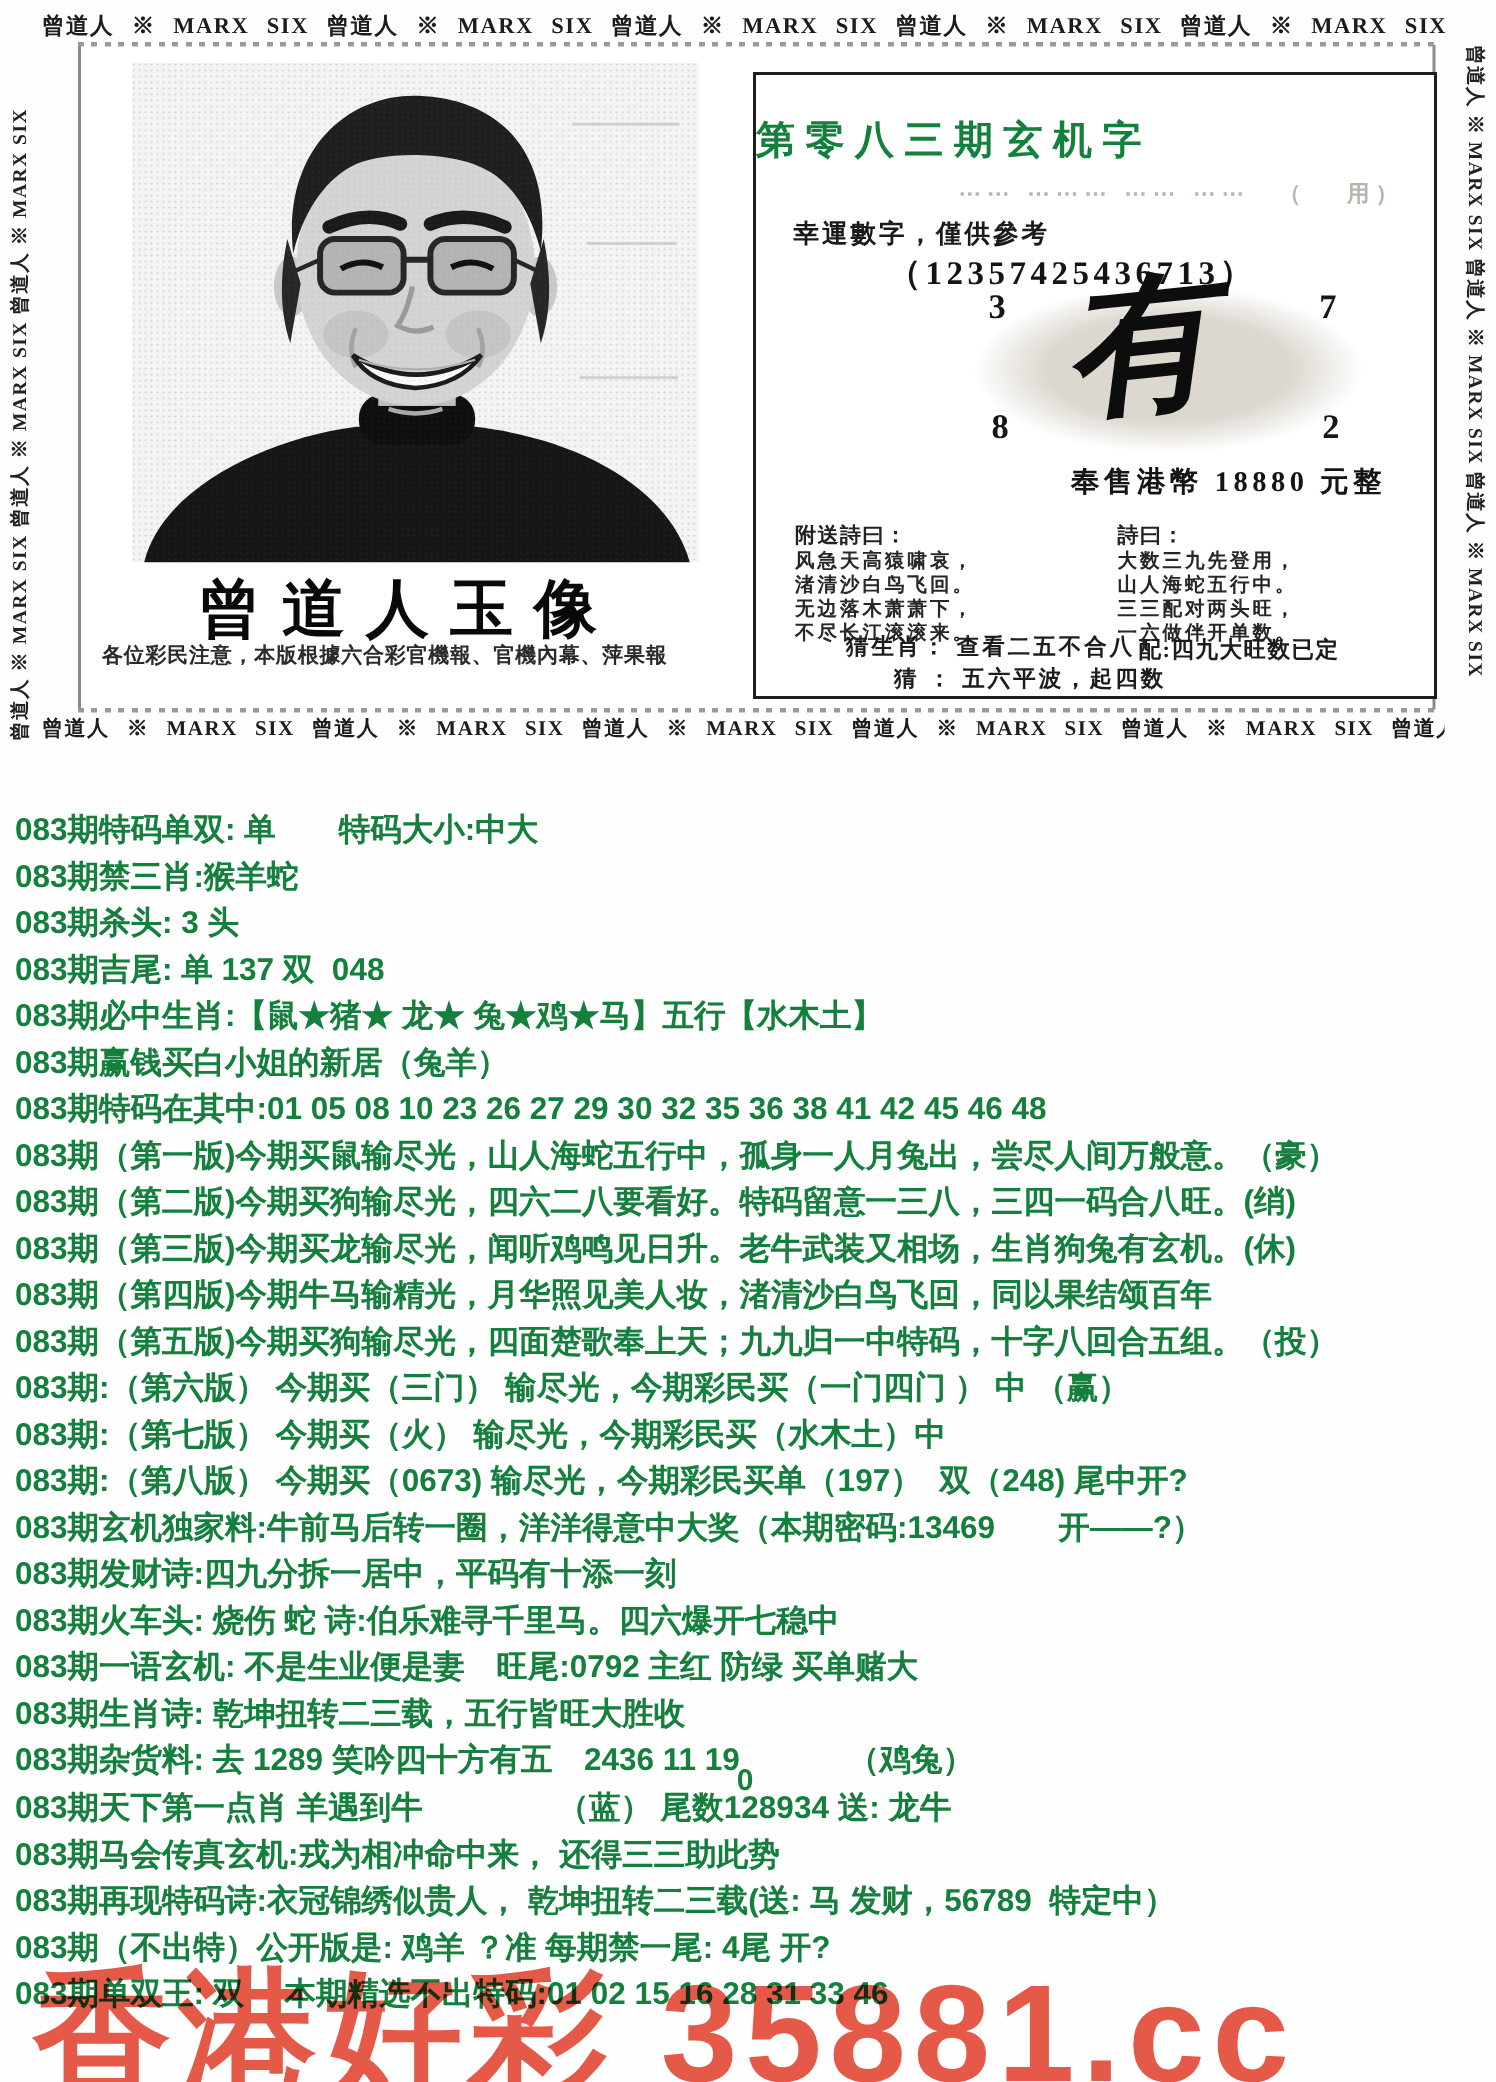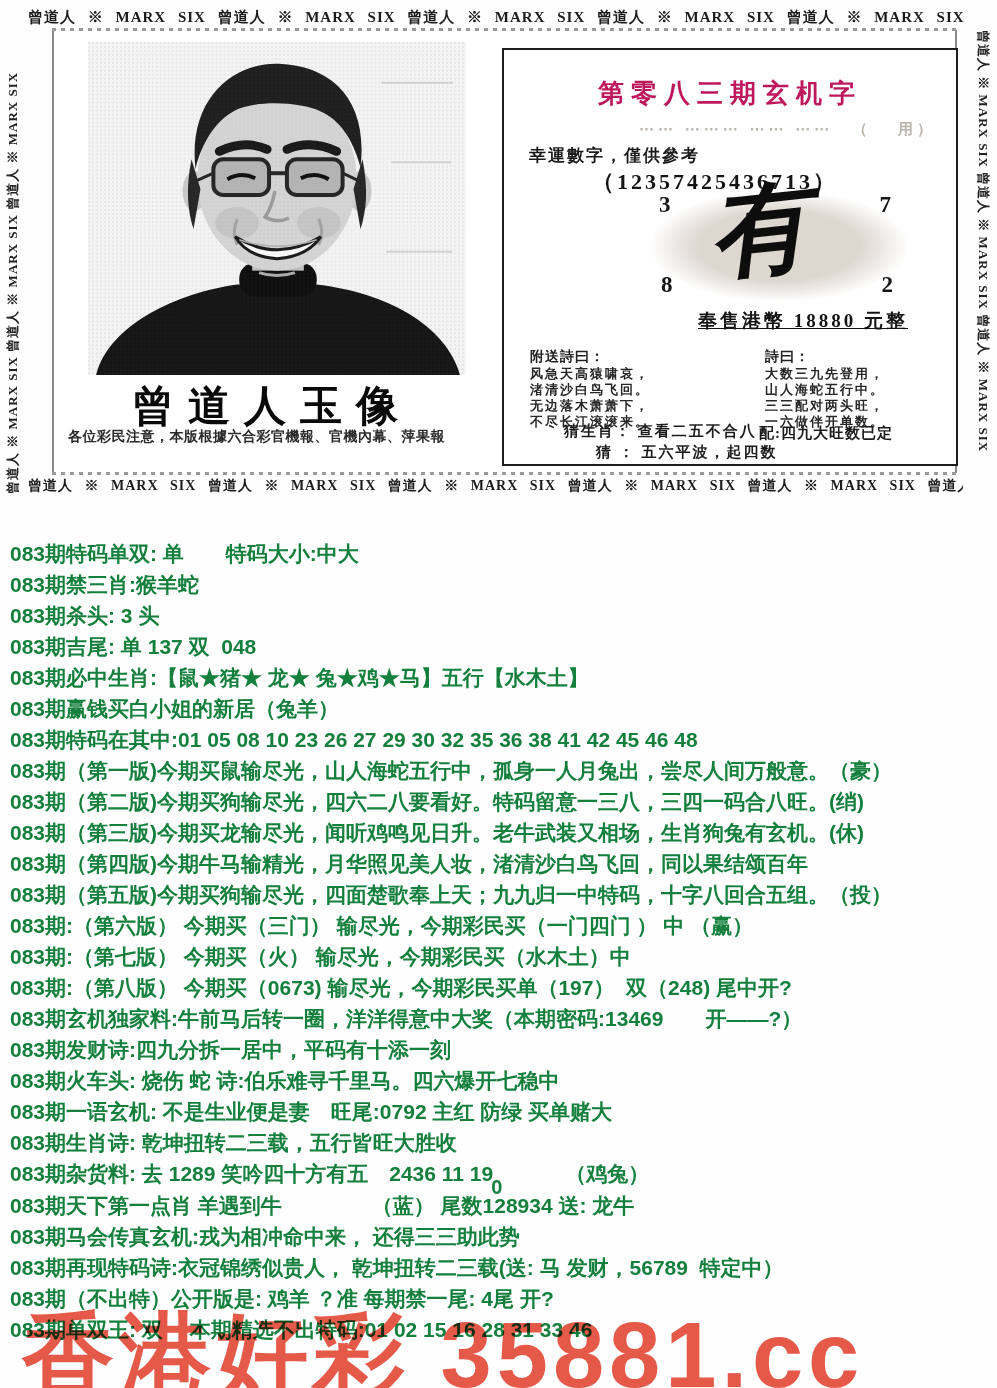--- a/index.html
+++ b/index.html
@@ -41,22 +41,22 @@
     color:#2b2b2b;white-space:nowrap;letter-spacing:.5px;
   }
   .notice.n1{top:398px;}
   .notice.n2{top:421px;}
   
   .mbox{
     position:absolute;left:448px;top:18px;width:452px;height:414px;
     border:2px solid #1d1d1d;background:#fff;
   }
   .mbox .title{
-    position:absolute;top:26px;left:0;right:0;text-align:center;
-    font:900 26px "Liberation Serif",serif;letter-spacing:7px;color:#be185d;
+    position:absolute;top:26px;left:0;right:0;text-align:left;
+    font:900 26px "Liberation Serif",serif;letter-spacing:7px;color:#15803d;
   }
   .mbox .faded{
     position:absolute;top:70px;left:28px;right:20px;font:700 15px "Liberation Serif",serif;
     color:#b9b4ac;letter-spacing:4px;white-space:nowrap;overflow:hidden;text-align:right;
   }
   .mbox .lucky{
     position:absolute;top:94px;left:25px;font:700 17px "Liberation Serif",serif;
     letter-spacing:2px;color:#1a1a1a;
   }
   .mbox .nums{
@@ -74,26 +74,26 @@
   .corner.tl{left:40px;top:-4px;}
   .corner.tr{right:18px;top:-4px;}
   .corner.bl{left:42px;bottom:-6px;}
   .corner.br{right:16px;bottom:-6px;}
   .bigchar{
     position:absolute;left:0;right:10px;top:-22px;text-align:center;
     font:700 italic 100px "DejaVu Serif",serif;color:#0d0d0d;
     transform:rotate(-6deg);line-height:1.1;
   }
   .price{
-    position:absolute;top:258px;right:48px;
-    font:700 19px "Liberation Serif",serif;letter-spacing:3px;color:#141414;text-decoration:underline;
+    position:absolute;top:258px;right:32px;
+    font:700 19px "Liberation Serif",serif;letter-spacing:3px;color:#141414;
   }
   .poemblock{position:absolute;top:298px;display:flex;align-items:flex-start;flex-direction:column;}
   .poemblock.lp{left:26px;}
-  .poemblock.rp{left:261px;}
+  .poemblock.rp{left:241px;}
   .plabel{font:700 14px "Liberation Serif",serif;color:#222;letter-spacing:1px;margin-right:6px;}
   .plines div{font:700 13px "Liberation Serif",serif;color:#272727;line-height:16px;letter-spacing:2px;}
   .guess1{position:absolute;top:372px;left:60px;font:700 15px "Liberation Serif",serif;letter-spacing:2px;color:#1c1c1c;}
   .guess2{position:absolute;top:393px;left:92px;font:700 15px "Liberation Serif",serif;letter-spacing:2px;color:#1c1c1c;}
   .pei{position:absolute;top:374px;left:255px;font:700 15px "Liberation Serif",serif;letter-spacing:1px;color:#1c1c1c;}
   
   .bodylines{position:absolute;left:10px;top:543px;width:984px;}
   .row{
     font:600 21px "Liberation Sans",sans-serif;color:#15803d;
     line-height:21px;margin-bottom:10px;white-space:pre;letter-spacing:0;

